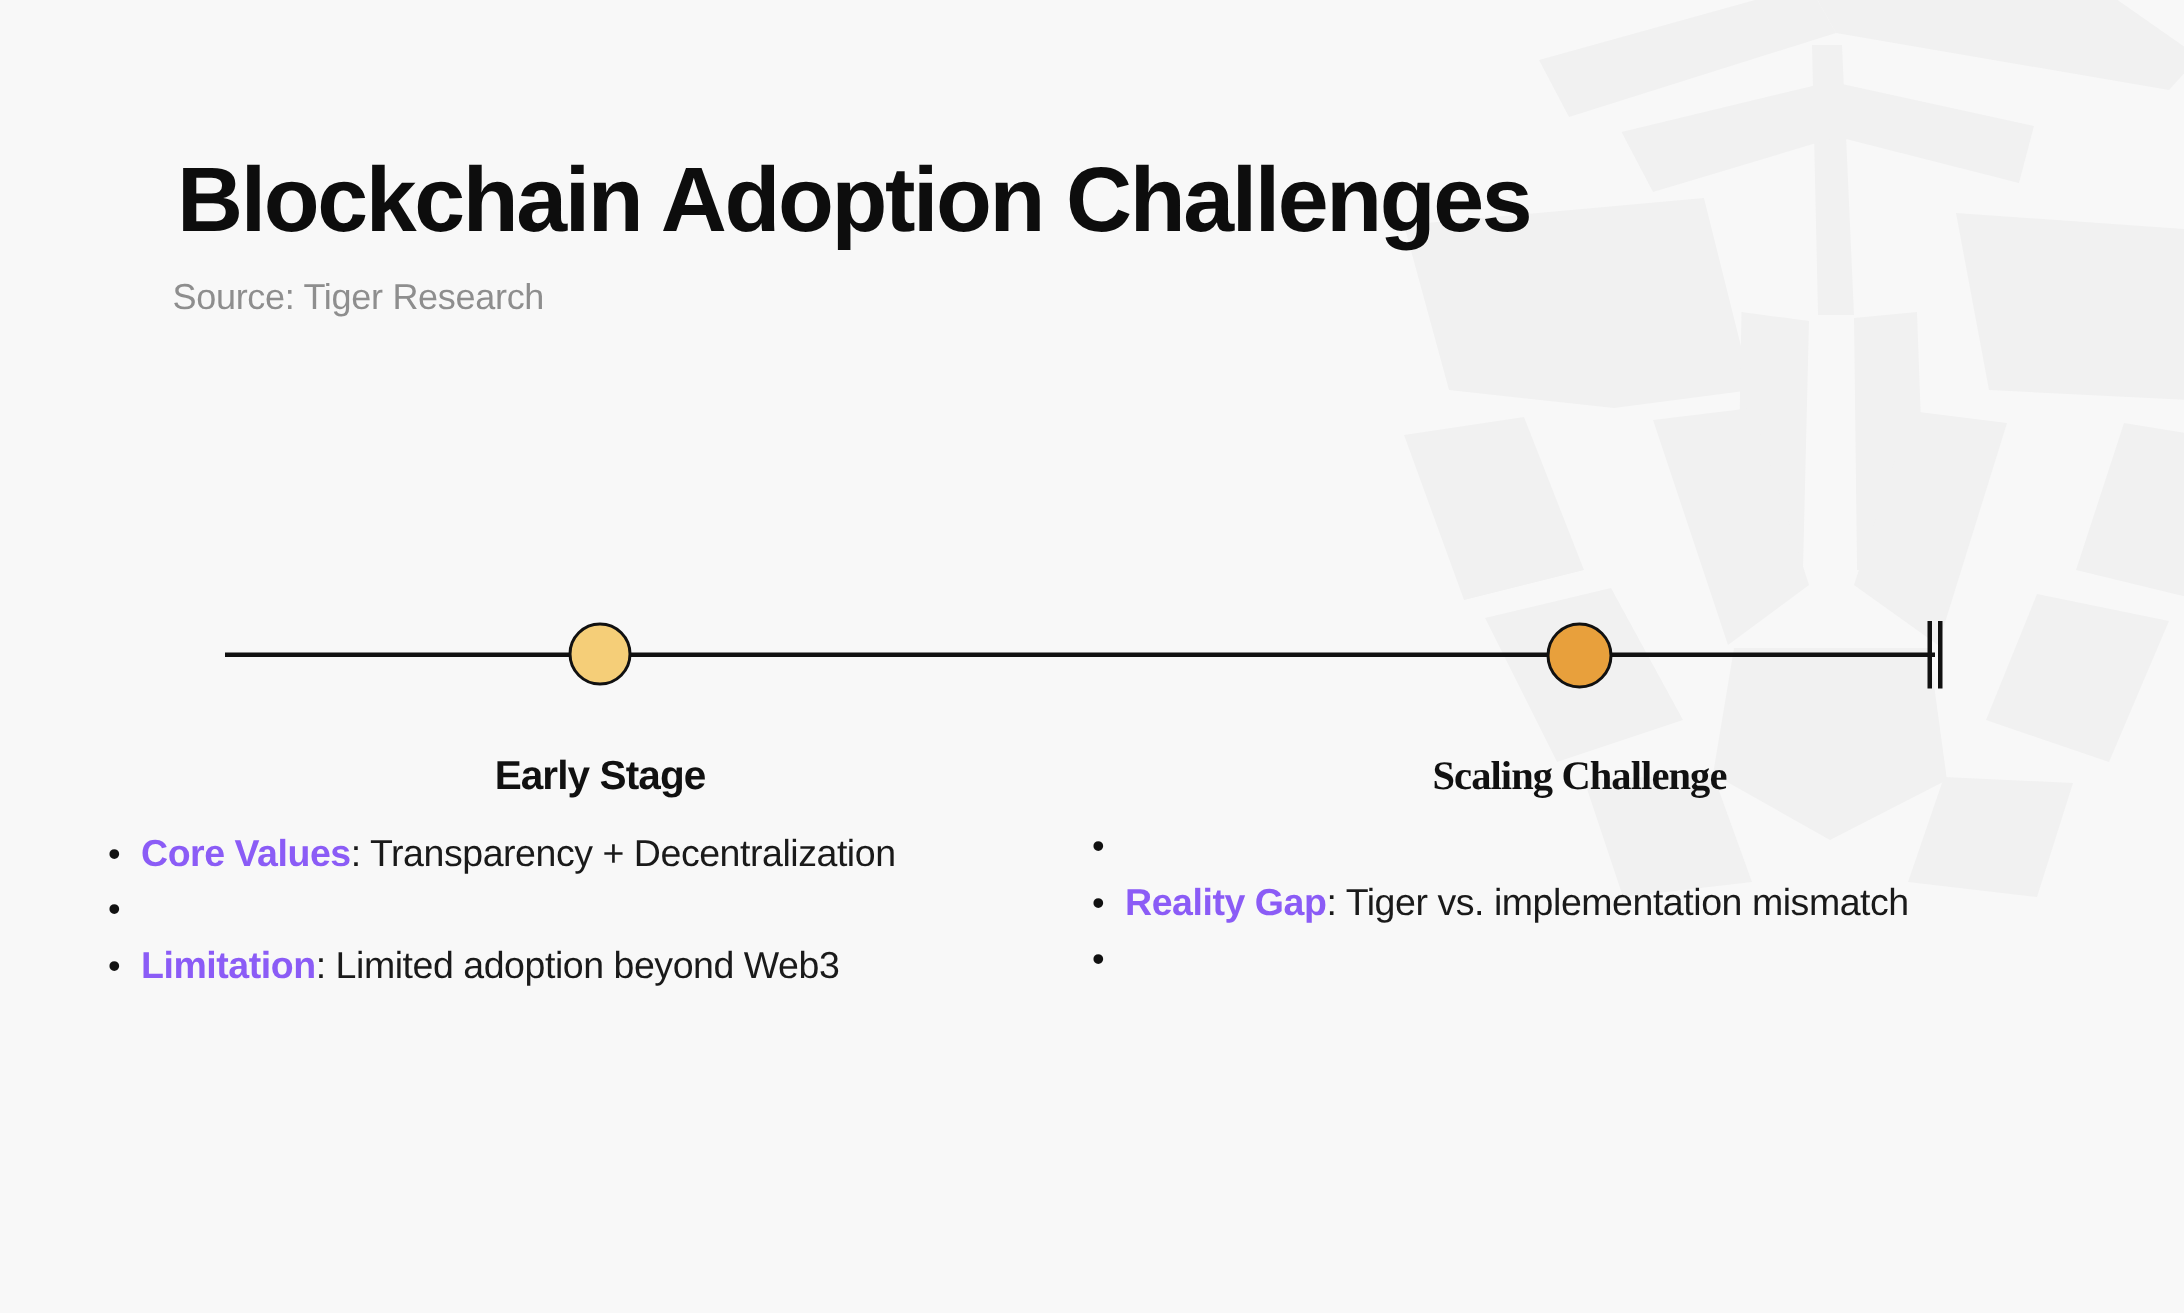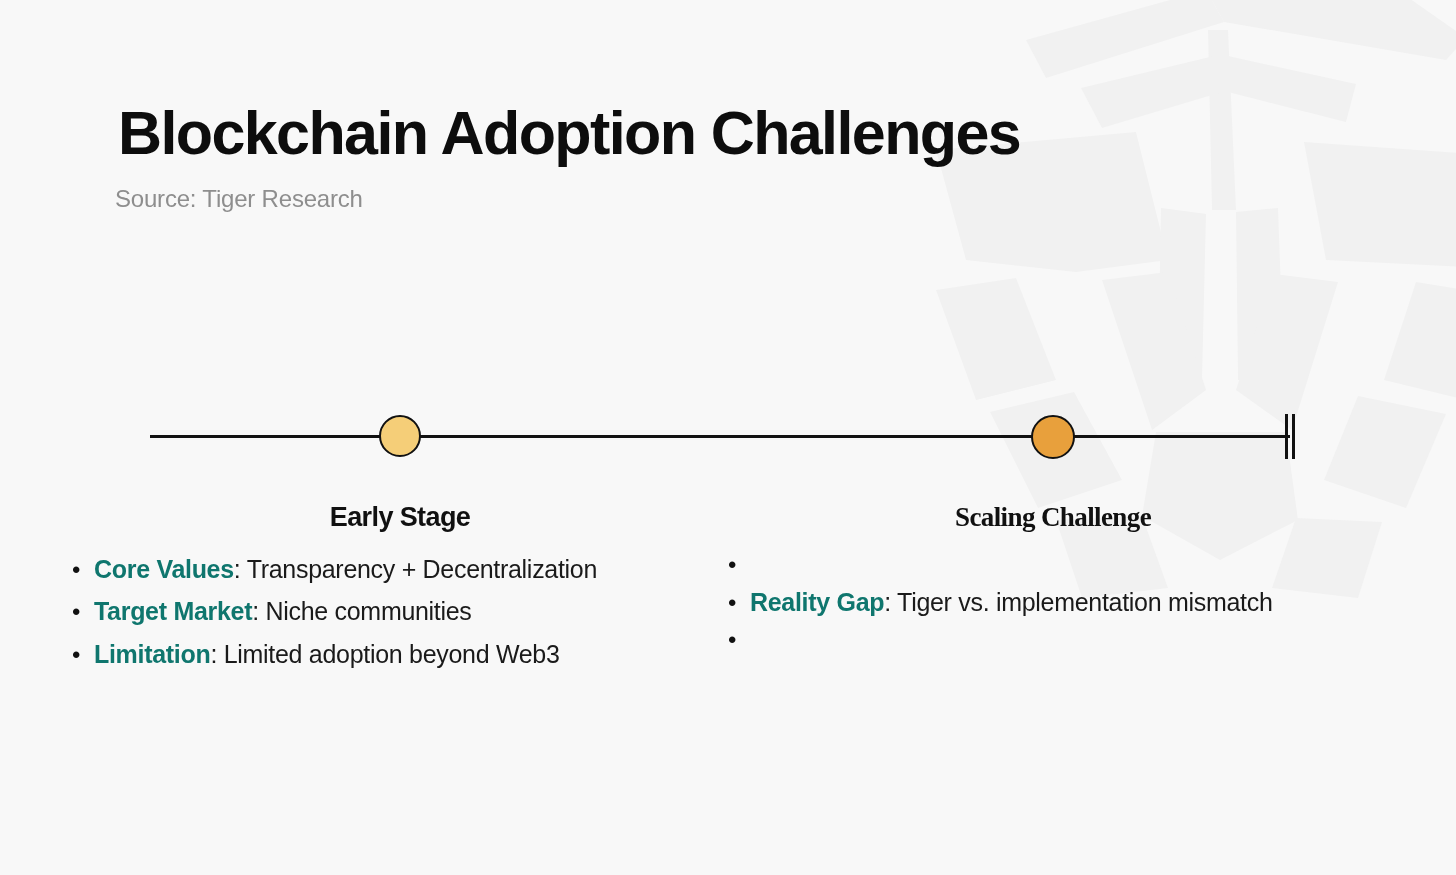--- a/index.html
+++ b/index.html
@@ -144,21 +144,21 @@
     line-height: 1;
   }
   .bullet-text {
     font-size: 25px;
     color: #1a1a1a;
     letter-spacing: -0.3px;
     line-height: 1.33;
   }
   .bullet-term {
     font-weight: bold;
-    color: #0f766e;
+    color: #8b5cf6;
   }
 </style>
 </head>
 <body>
 
 <svg class="watermark" viewBox="0 0 620 640" xmlns="http://www.w3.org/2000/svg" aria-hidden="true">
   <g fill="#f1f1f1">
     <polygon points="120,80 300,30 318,62 140,118"></polygon>
     <polygon points="318,62 300,30 480,22 560,78 540,100"></polygon>
     <polygon points="302,70 322,70 330,250 306,250"></polygon>
@@ -199,21 +199,20 @@
 
 <div class="columns">
 
   <div class="column col-left">
     <div class="bullet-row">
       <span class="bullet-dot">•</span>
       <span class="bullet-text"><span class="bullet-term">Core Values</span><span>: </span><span>Transparency + Decentralization</span></span>
     </div>
     <div class="bullet-row">
       <span class="bullet-dot">•</span>
-      <span class="bullet-text"><span class="bullet-term">Target Market</span><span>: </span><span>Niche communities</span></span>
     </div>
     <div class="bullet-row">
       <span class="bullet-dot">•</span>
       <span class="bullet-text"><span class="bullet-term">Limitation</span><span>: </span><span>Limited adoption beyond Web3</span></span>
     </div>
   </div>
 
   <div class="column col-right">
     <div class="bullet-row">
       <span class="bullet-dot">•</span>

